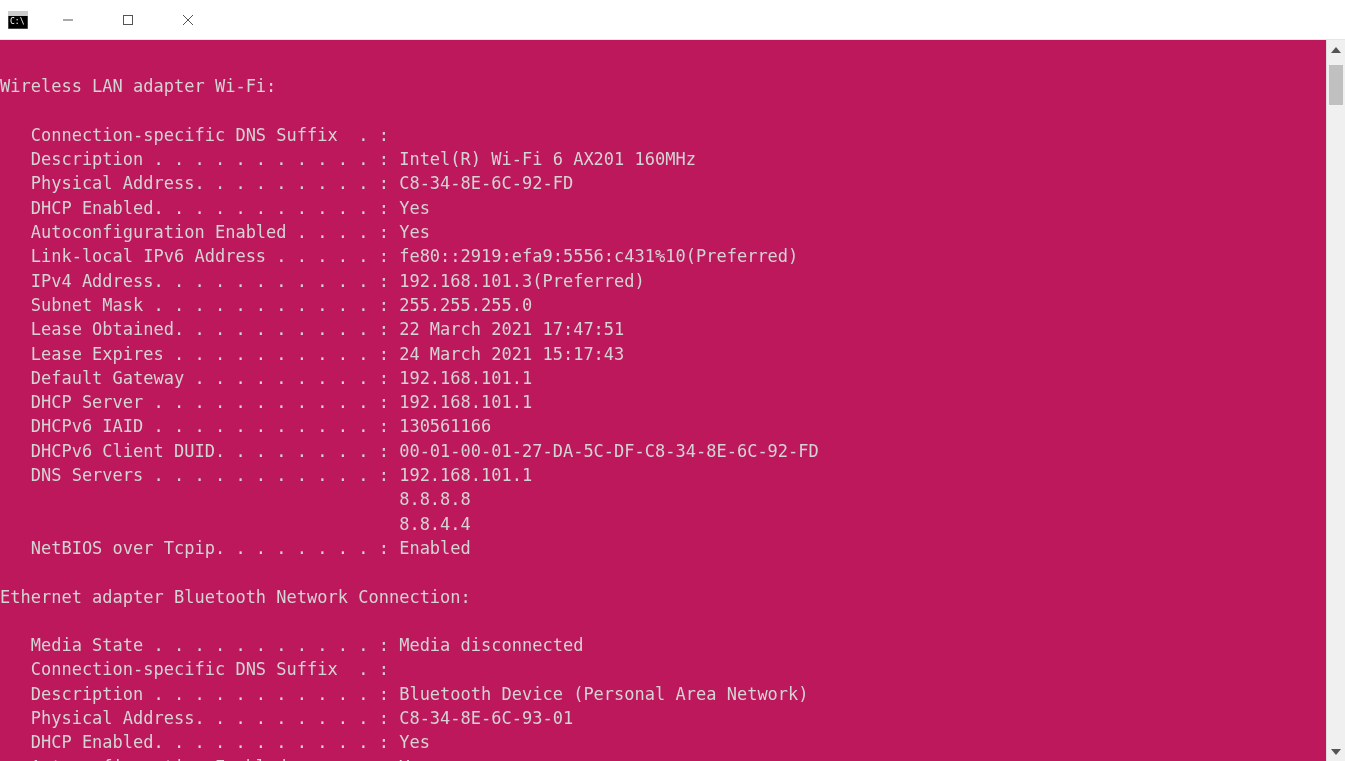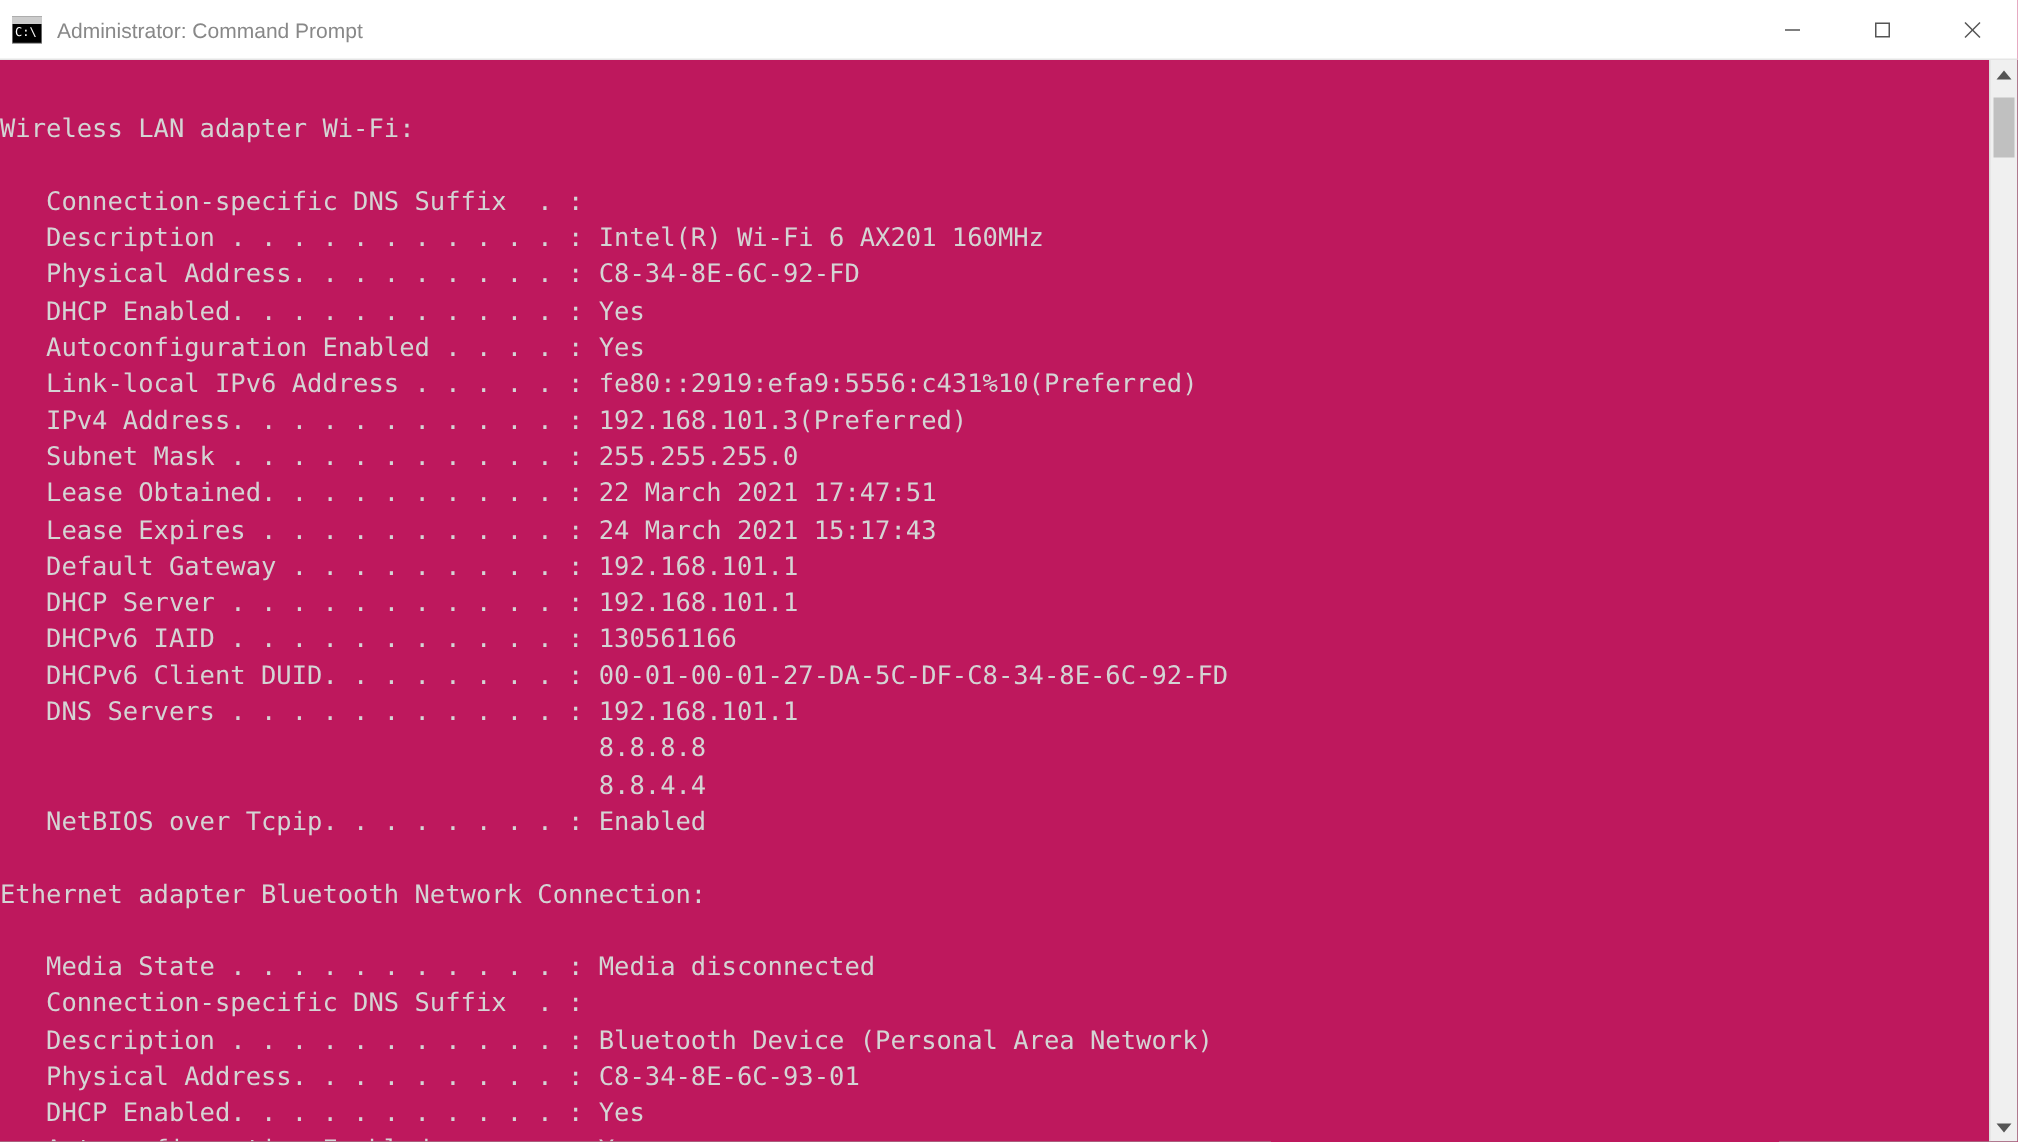--- a/index.html
+++ b/index.html
@@ -105,21 +105,20 @@
 <body>
 
 <div class="titlebar">
   <span class="titlebar-icon">
     <svg width="20" height="18" viewBox="0 0 20 18">
       <rect x="0" y="0" width="20" height="18" fill="#000" stroke="#888" stroke-width="1"></rect>
       <rect x="0" y="0" width="20" height="5" fill="#ccc"></rect>
       <text x="2" y="13" font-size="8" fill="#fff" font-family="monospace">C:\</text>
     </svg>
   </span>
-  <span class="titlebar-title">Administrator: Command Prompt</span>
   <div class="window-controls">
     <div class="win-btn">
       <svg width="12" height="12">
           <line x1="1" y1="6" x2="11" y2="6" stroke-width="1"></line>
         </svg>
     </div>
     <div class="win-btn">
       <svg width="12" height="12">
           <rect x="1.5" y="1.5" width="9" height="9" stroke-width="1"></rect>
         </svg>

